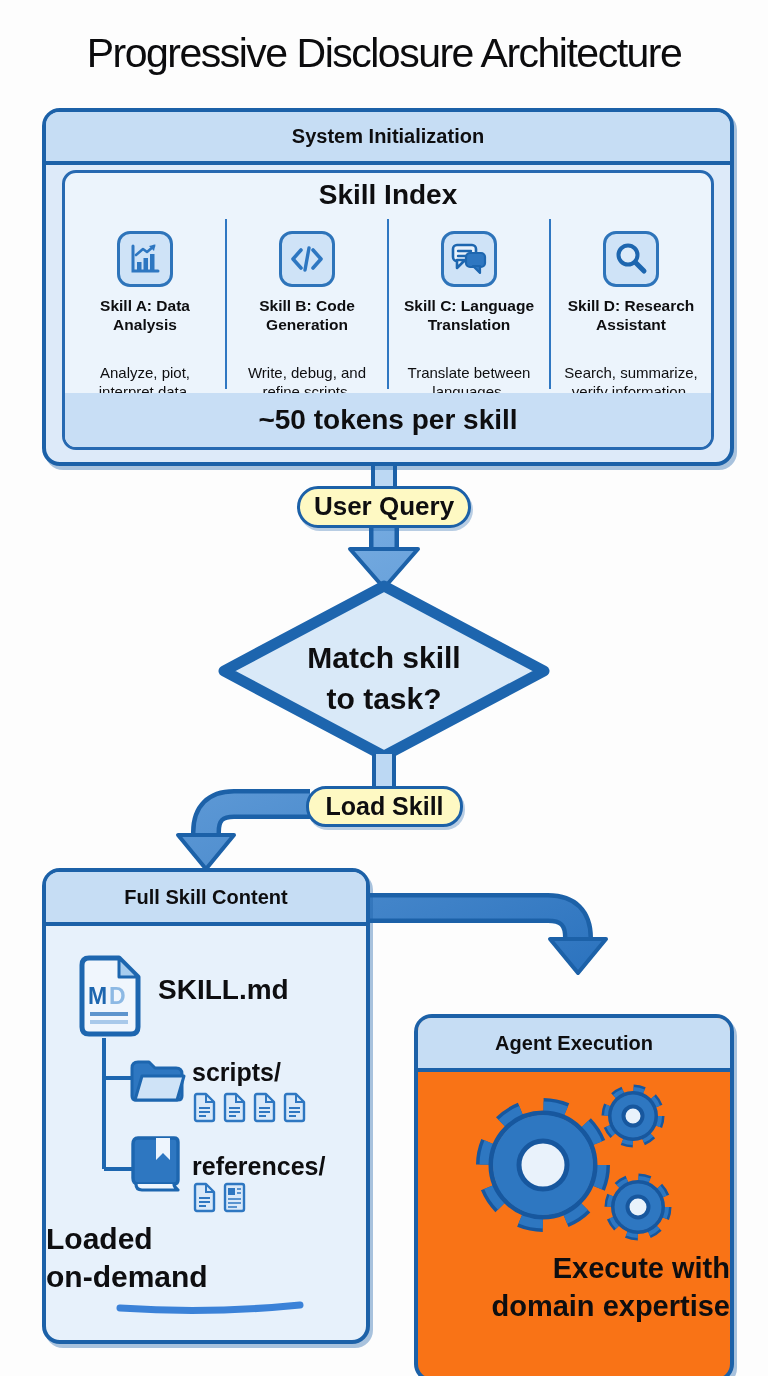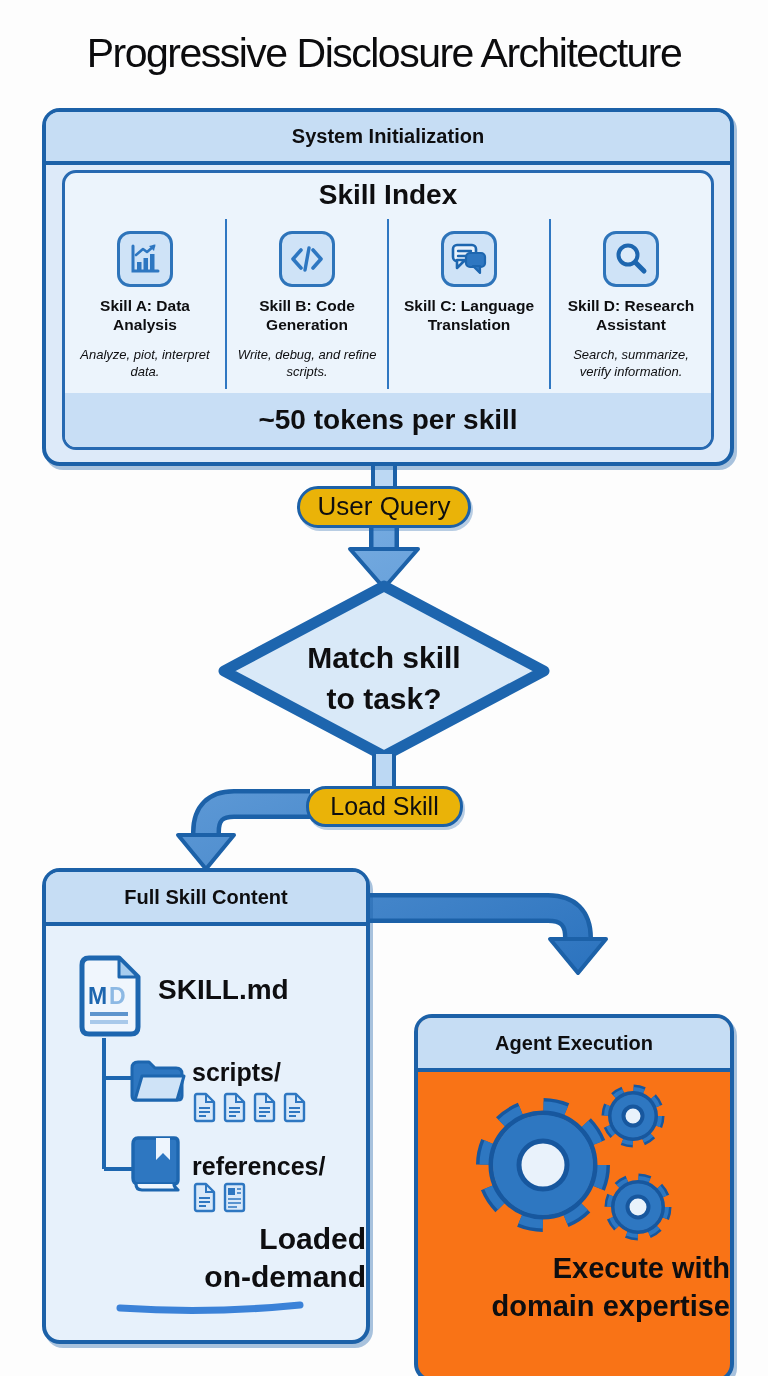--- a/index.html
+++ b/index.html
@@ -43,52 +43,52 @@
     position:absolute;left:0;right:0;top:46px;bottom:58px;display:flex;
   }
   .skill-col{flex:1;padding:0 7px;text-align:center;position:relative;}
   .skill-col + .skill-col{border-left:2px solid #2f77c2;}
   .skill-icon-box{
     width:56px;height:56px;margin:12px auto 10px auto;
     border:3px solid #2e74ba;border-radius:13px;background:#cfe3f7;
     display:flex;align-items:center;justify-content:center;box-sizing:border-box;
   }
   .skill-name{font-size:15.5px;font-weight:bold;line-height:1.22;}
-  .skill-desc{font-size:13px;line-height:1.3;margin-top:12px;font-style:italic;}
+  .skill-desc{font-size:15px;line-height:1.3;margin-top:28px;}
   .skill-footer{
     position:absolute;left:0;right:0;bottom:0;height:54px;
     background:#c8def5;border-radius:0 0 11px 11px;
     font-weight:bold;font-size:28px;line-height:54px;text-align:center;
   }
 
   
   .pill{
     position:absolute;border:3.5px solid #1c61a8;border-radius:21px;
-    background:#eab308;font-weight:normal;text-align:center;z-index:3;
+    background:#fef9c3;font-weight:bold;text-align:center;z-index:3;
     box-shadow:2px 3px 0 rgba(28,97,168,.3);box-sizing:border-box;
   }
   #user-query-pill{left:297px;top:486px;width:174px;height:42px;font-size:26px;line-height:35px;}
   #load-skill-pill{left:306px;top:786px;width:157px;height:41px;font-size:25px;line-height:34px;border-radius:20px;}
   #decision-text{
     left:254px;top:638px;width:260px;text-align:center;z-index:3;
     font-size:30px;font-weight:bold;line-height:1.35;
   }
 
   
   #full-skill-box{left:42px;top:868px;width:320px;height:468px;background:#e7f1fb;}
   #full-skill-box .box-header{height:50px;line-height:50px;}
   .skillmd-label{position:absolute;left:112px;top:102px;font-size:28px;font-weight:bold;}
   .tree-label{position:absolute;font-size:25px;font-weight:bold;}
   #scripts-label{left:146px;top:186px;}
   #refs-label{left:146px;top:280px;}
   .mini-files{position:absolute;display:flex;gap:5px;}
   #scripts-files{left:146px;top:220px;}
   #refs-files{left:146px;top:310px;}
   .note-text{
-    position:absolute;left:0;right:0;top:348px;text-align:right;
+    position:absolute;left:0;right:0;top:348px;text-align:left;
     font-size:30px;font-weight:bold;line-height:1.25;
   }
 
   
   #agent-box{left:414px;top:975px;width:312px;height:360px;background:#f97316;margin-top:39px;}
   #agent-box .box-header{height:50px;line-height:50px;}
   .agent-caption{
     position:absolute;left:0;right:0;top:232px;text-align:right;
     font-size:29px;font-weight:bold;line-height:1.3;
   }
@@ -184,20 +184,21 @@
             <svg width="38" height="36" viewBox="0 0 38 36">
               <rect x="3" y="4" width="23" height="16" rx="4" fill="#e9f2fb" stroke="#1d66af" stroke-width="2.6"></rect>
               <polygon points="7,19 7,27 15,19" fill="#e9f2fb" stroke="#1d66af" stroke-width="2.6" stroke-linejoin="round"></polygon>
               <line x1="8" y1="10" x2="21" y2="10" stroke="#1d66af" stroke-width="2.4" stroke-linecap="round"></line>
               <line x1="8" y1="15" x2="16" y2="15" stroke="#1d66af" stroke-width="2.4" stroke-linecap="round"></line>
               <rect x="16" y="12" width="19" height="14" rx="4" fill="#2e77c1" stroke="#1d66af" stroke-width="2.2"></rect>
               <polygon points="30,25 30,32 23,25" fill="#2e77c1" stroke="#1d66af" stroke-width="2.2" stroke-linejoin="round"></polygon>
             </svg>
           </div>
           <div class="skill-name">Skill C: Language Translation</div>
+          <div class="skill-desc">Translate between languages.</div>
         </div>
 
         <div class="skill-col">
           <div class="skill-icon-box">
             <svg width="36" height="36" viewBox="0 0 36 36">
               <circle cx="15" cy="14" r="9.5" fill="#dcebf9" stroke="#1d66af" stroke-width="4"></circle>
               <line x1="22.5" y1="21.5" x2="31" y2="30" stroke="#1d66af" stroke-width="5" stroke-linecap="round"></line>
             </svg>
           </div>
           <div class="skill-name">Skill D: Research Assistant</div>

